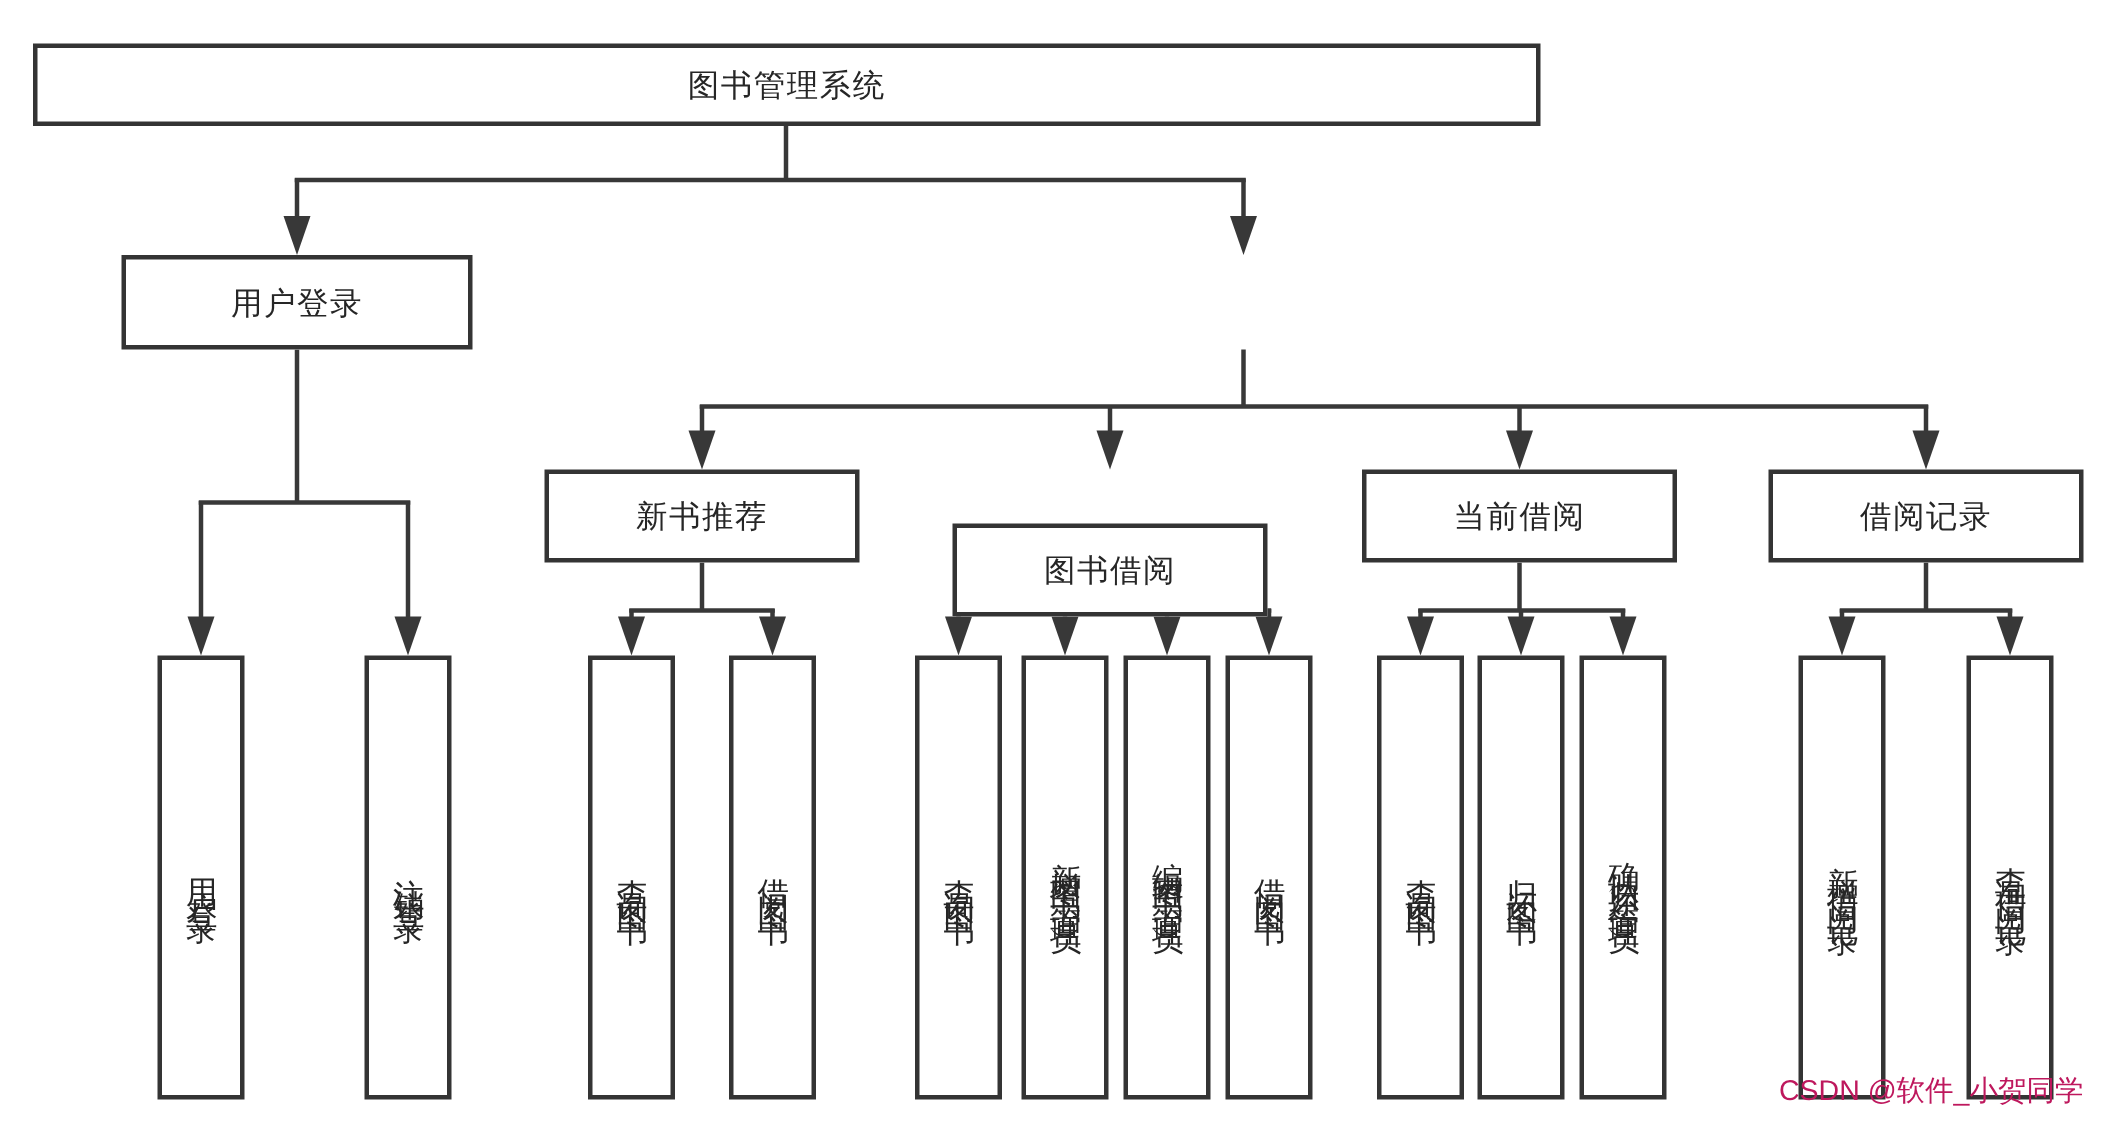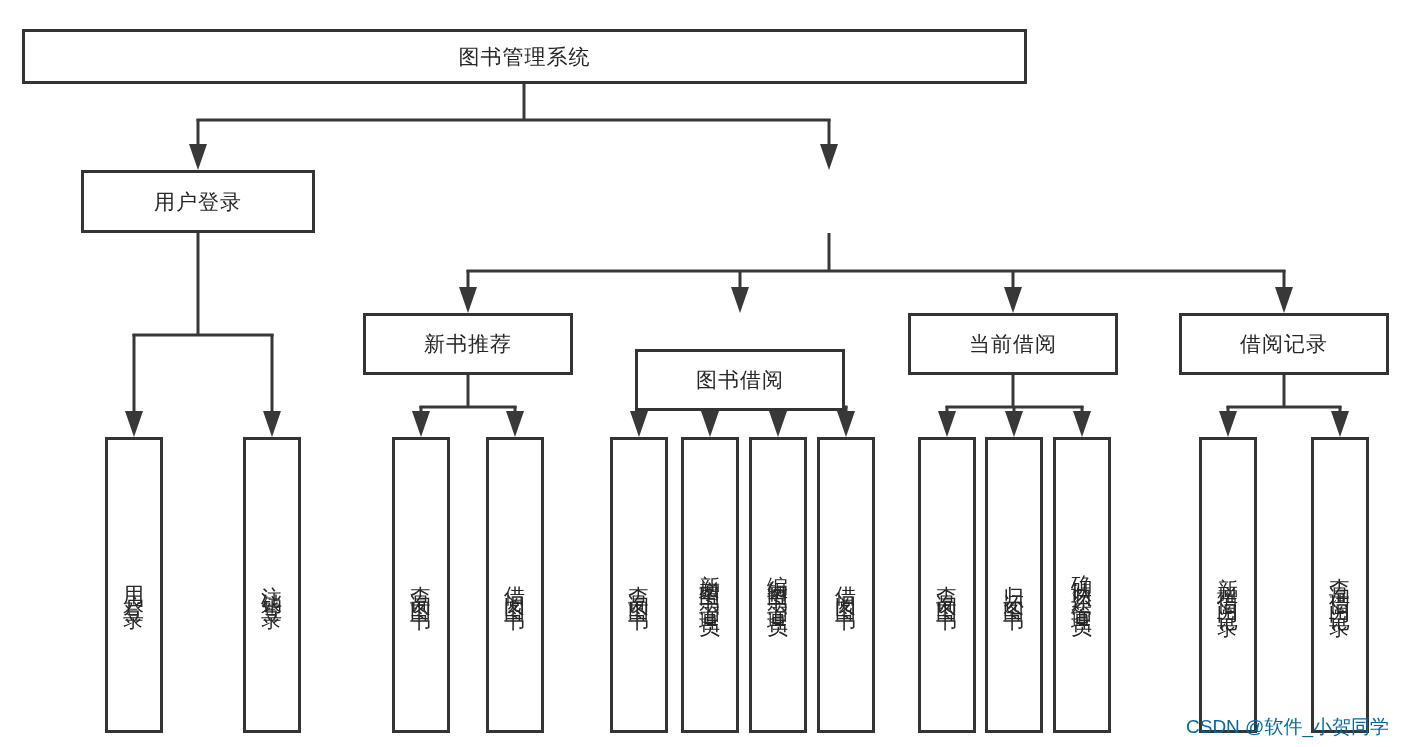--- a/index.html
+++ b/index.html
@@ -45,21 +45,21 @@
     font-size: 21px;
   }
   .leaf.long {
     letter-spacing: 6px;
   }
   .watermark {
     position: absolute;
     left: 1186px;
     top: 714px;
     font-size: 19px;
-    color: #0369a1;
+    color: #be185d;
     white-space: nowrap;
     z-index: 3;
   }
 </style>
 </head>
 <body>
 
 <div class="canvas">
 
   <svg class="wires" viewBox="0 0 1405 747" xmlns="http://www.w3.org/2000/svg">

